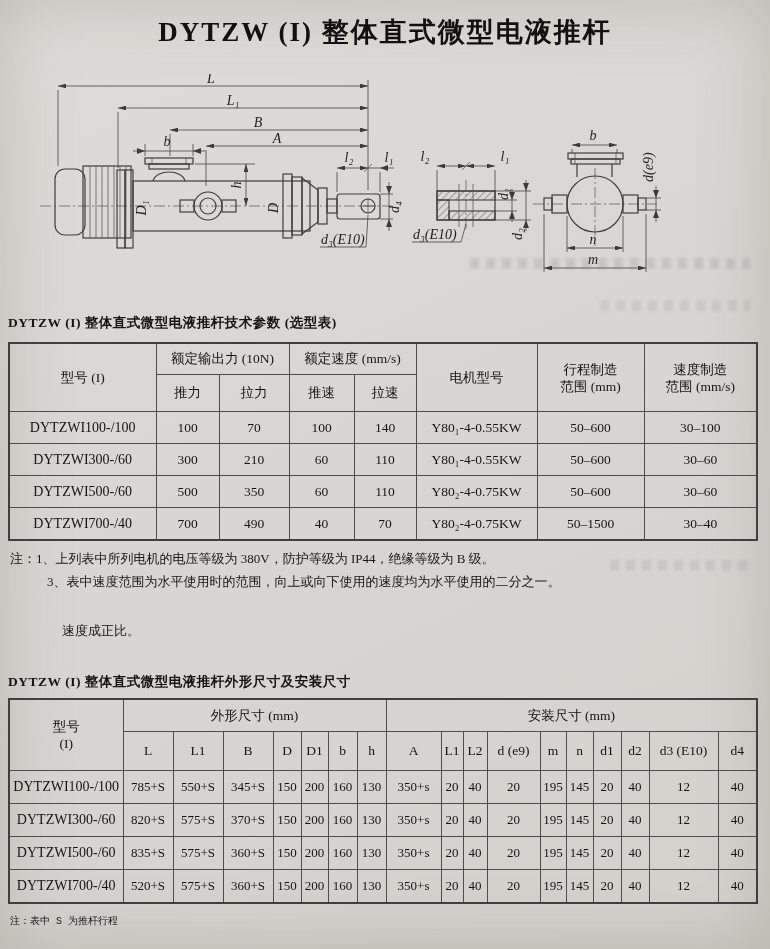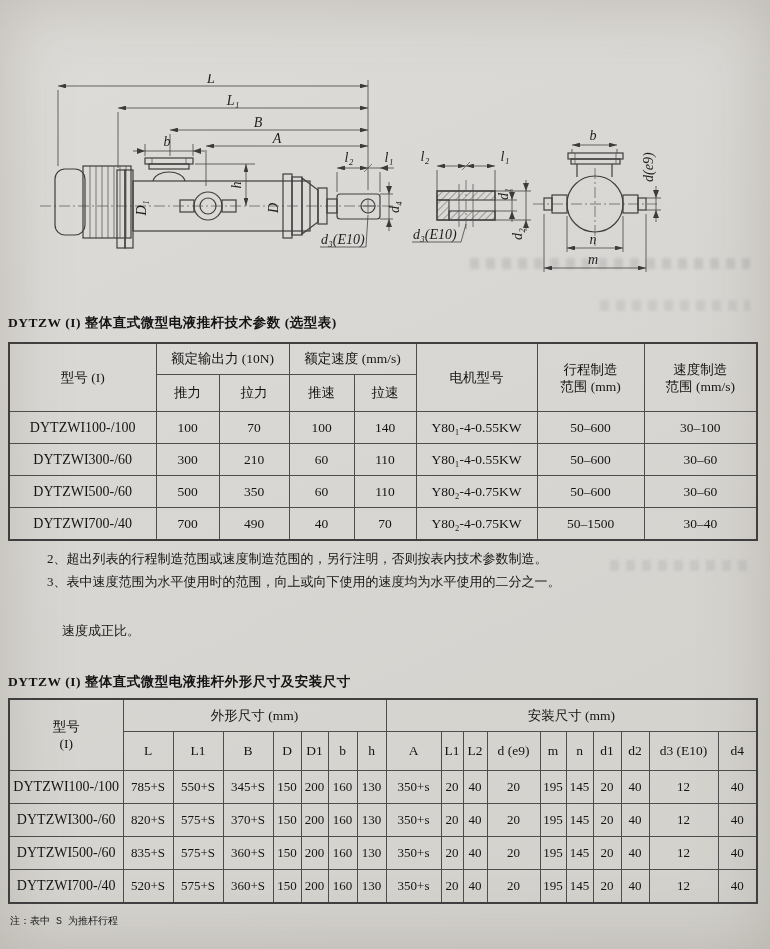--- a/index.html
+++ b/index.html
@@ -51,20 +51,21 @@
   .ah{fill:#3b3b3b;stroke:none;}
   
   .smudge{position:absolute;height:11px;filter:blur(1.6px);opacity:.14;
     background:repeating-linear-gradient(90deg,#5a5a66 0 9px,transparent 9px 16px);}
 </style>
 </head>
 <body>
 
 <div class="page">
 
+  <div class="title">DYTZW (I) 整体直式微型电液推杆</div>
 
   <div class="smudge" style="top:258px;left:470px;width:280px;"></div>
   <div class="smudge" style="top:300px;left:600px;width:150px;opacity:.1;"></div>
   <div class="smudge" style="top:560px;left:610px;width:140px;opacity:.1;"></div>
 
   <svg class="draw" width="745" height="238" viewBox="0 0 745 238">
     <defs>
       <marker id="arr" viewBox="0 0 10 6" refX="10" refY="3" markerWidth="10" markerHeight="6" orient="auto-start-reverse">
         <path d="M0,0 L10,3 L0,6 Z" fill="#3b3b3b"></path>
       </marker>
@@ -271,21 +272,21 @@
         <td>40</td>
         <td>70</td>
         <td>Y80₂-4-0.75KW</td>
         <td>50–1500</td>
         <td>30–40</td>
       </tr>
     </tbody>
   </table>
 
   <div class="notes">
-    <div class="nl ind1">2、超出列表的行程制造范围或速度制造范围的，另行注明，否则按表内技术参数制造。</div>
+    <div class="nl"><span>注：</span><span>1、上列表中所列电机的电压等级为 380V，防护等级为 IP44，绝缘等级为 B 级。</span></div>
     <div class="nl ind1">3、表中速度范围为水平使用时的范围，向上或向下使用的速度均为水平使用的二分之一。</div>
     <div class="nl ind2">速度成正比。</div>
   </div>
 
   <div class="caption" style="top:673px;">DYTZW (I) 整体直式微型电液推杆外形尺寸及安装尺寸</div>
 
   <table class="t2" style="top:698px;">
     <colgroup>
       <col style="width:114px">
         <col style="width:50px">

